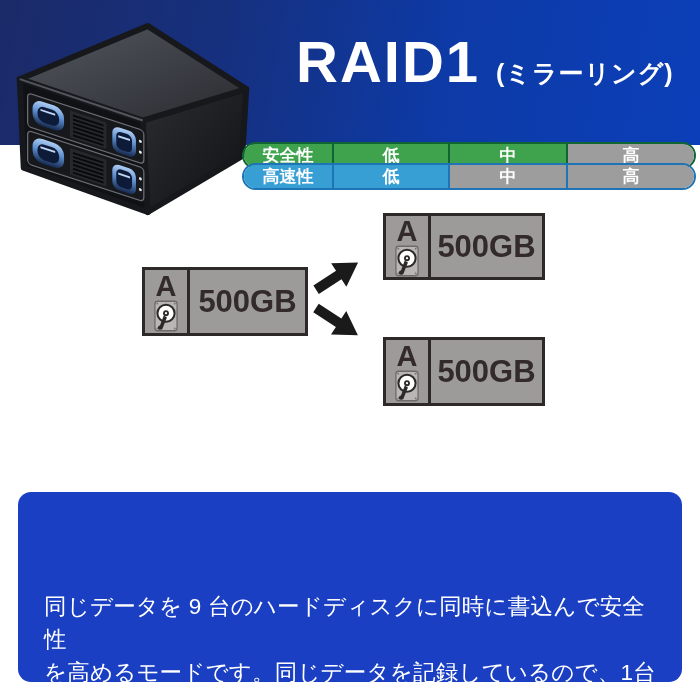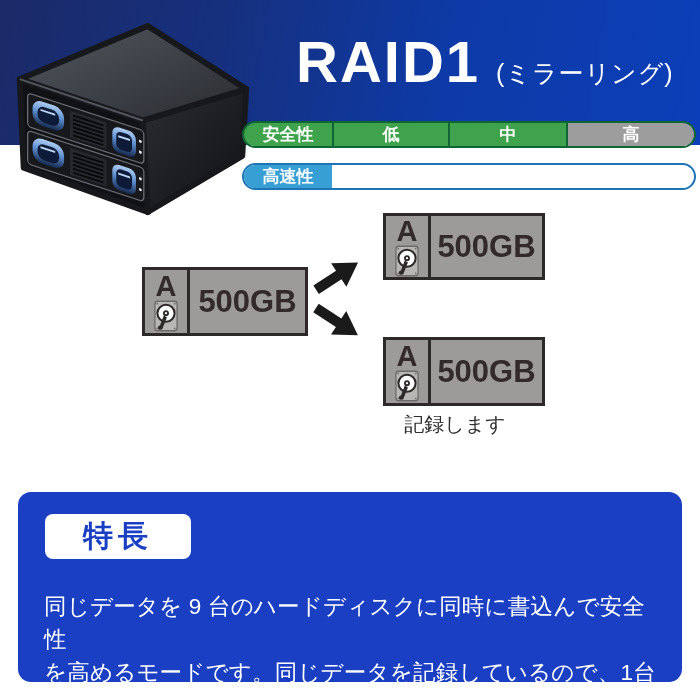--- a/index.html
+++ b/index.html
@@ -4,27 +4,27 @@
 <style>
   html,body{margin:0;padding:0;background:#ffffff;}
   .page{position:relative;width:700px;height:700px;background:#ffffff;overflow:hidden;
         font-family:"Liberation Sans","DejaVu Sans",sans-serif;}
 
   
   .header-band{position:absolute;left:0;top:0;width:700px;height:145px;
     background:linear-gradient(100deg,#1b2a68 0%,#16307e 30%,#0d3aa6 60%,#0b3fbb 100%);padding-left:36px;}
   .title-row{position:absolute;left:296px;top:30px;display:flex;align-items:baseline;gap:16px;color:#fff;}
   .title{font-size:58px;font-weight:bold;letter-spacing:2px;line-height:1.1;}
-  .subtitle{font-size:25px;font-weight:normal;letter-spacing:1px;}
+  .subtitle{font-size:25px;font-weight:bold;letter-spacing:1px;}
 
   
   .bar{position:absolute;left:242px;width:454px;height:27px;display:flex;
        border:2px solid var(--bd);border-radius:15px;overflow:hidden;box-sizing:border-box;}
-  .bar-safety{top:121px;--bd:#0f6632;--on:#3fa34d;}
-  .bar-speed {top:163px;flex-direction:column;--bd:#1e74b4;--on:#379fd4;}
+  .bar-safety{top:142px;--bd:#0f6632;--on:#3fa34d;}
+  .bar-speed {top:163px;--bd:#1e74b4;--on:#379fd4;}
   .bar .cell{display:flex;align-items:center;justify-content:center;
              color:#fff;font-weight:bold;font-size:17px;box-sizing:border-box;}
   .bar .cell + .cell{border-left:2px solid var(--bd);}
   .bar .label{width:88px;background:var(--on);}
   .bar .s1{width:116px;}
   .bar .s2{width:118px;}
   .bar .s3{flex:1;}
   .bar .on{background:var(--on);}
   .bar .off{background:#9d9d9d;}
 
@@ -190,25 +190,23 @@
         <circle cx="13" cy="14" r="3.2" fill="#2e2929"></circle>
           <circle cx="13" cy="14" r="1.2" fill="#ffffff"></circle>
         <path d="M5.5,30 L10.6,16.5 L14,18.6 L8.9,31.4 Z" fill="#2e2929"></path>
         <circle cx="6.6" cy="29.6" r="2.4" fill="#2e2929"></circle>
       </svg>
     </div>
     <div class="drive-cap">500GB</div>
   </div>
 
   <div class="mirror-caption">
-    <div>記録します</div>
   </div>
 
   <div class="feature-box">
-    <div class="feature-badge">特長</div>
     <div class="feature-text">
       <div>同じデータを 9 台のハードディスクに同時に書込んで安全性</div>
       <div>を高めるモードです。同じデータを記録しているので、1台の</div>
 
     </div>
   </div>
 
 </div>
 
 </body></html>

